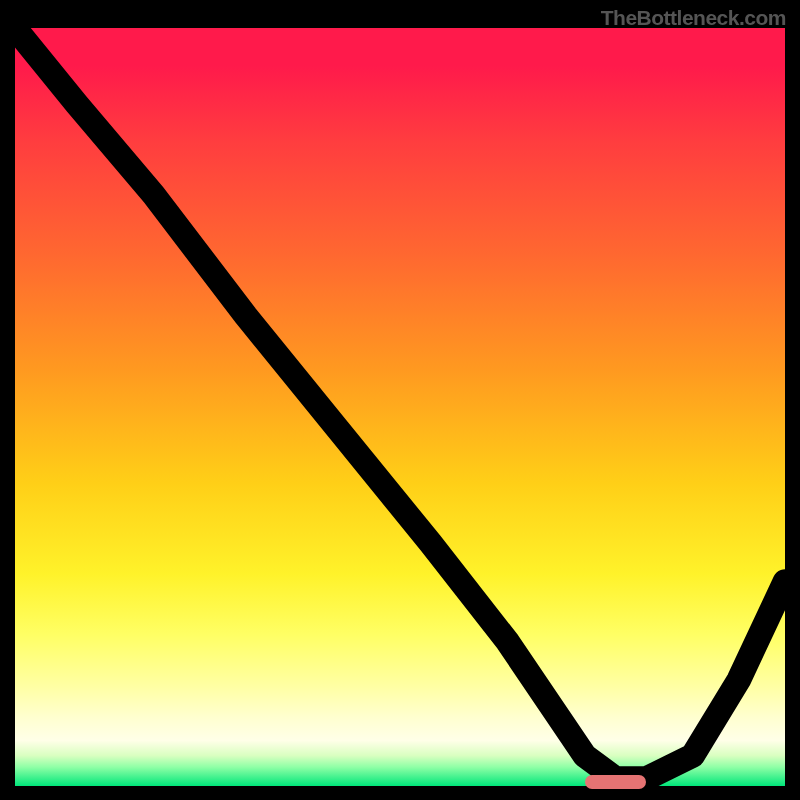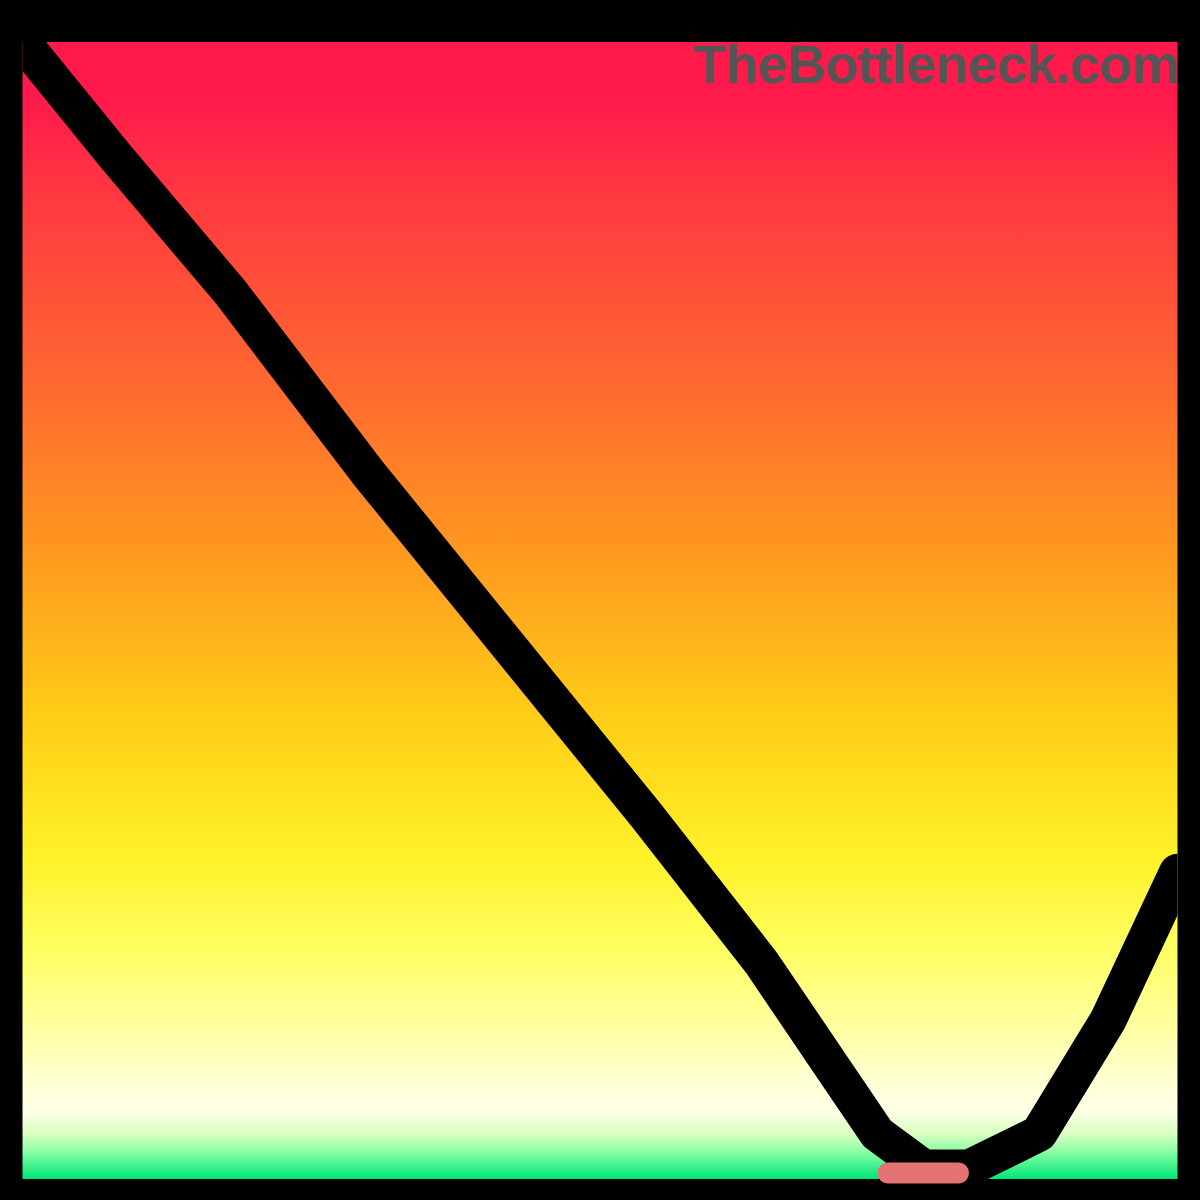--- a/index.html
+++ b/index.html
@@ -1,23 +1,23 @@
 <!DOCTYPE html>
 <html><head>
 <meta charset="utf-8">
 <style>
   * { margin: 0; padding: 0; box-sizing: border-box; }
   html, body { width: 800px; height: 800px; background: #ffffff; font-family: Arial, sans-serif; }
   .stage { position: relative; width: 800px; height: 800px; background: #000000; }
   .watermark {
     position: absolute;
-    top: 22px;
+    top: 6px;
     right: 14px;
     color: #555555;
-    font-size: 36px;
+    font-size: 21px;
     font-weight: bold;
     letter-spacing: -0.5px;
     z-index: 30;
     text-align: center;
   }
   .frame {
     position: absolute;
     left: 15px;
     top: 28px;
     width: 770px;   

